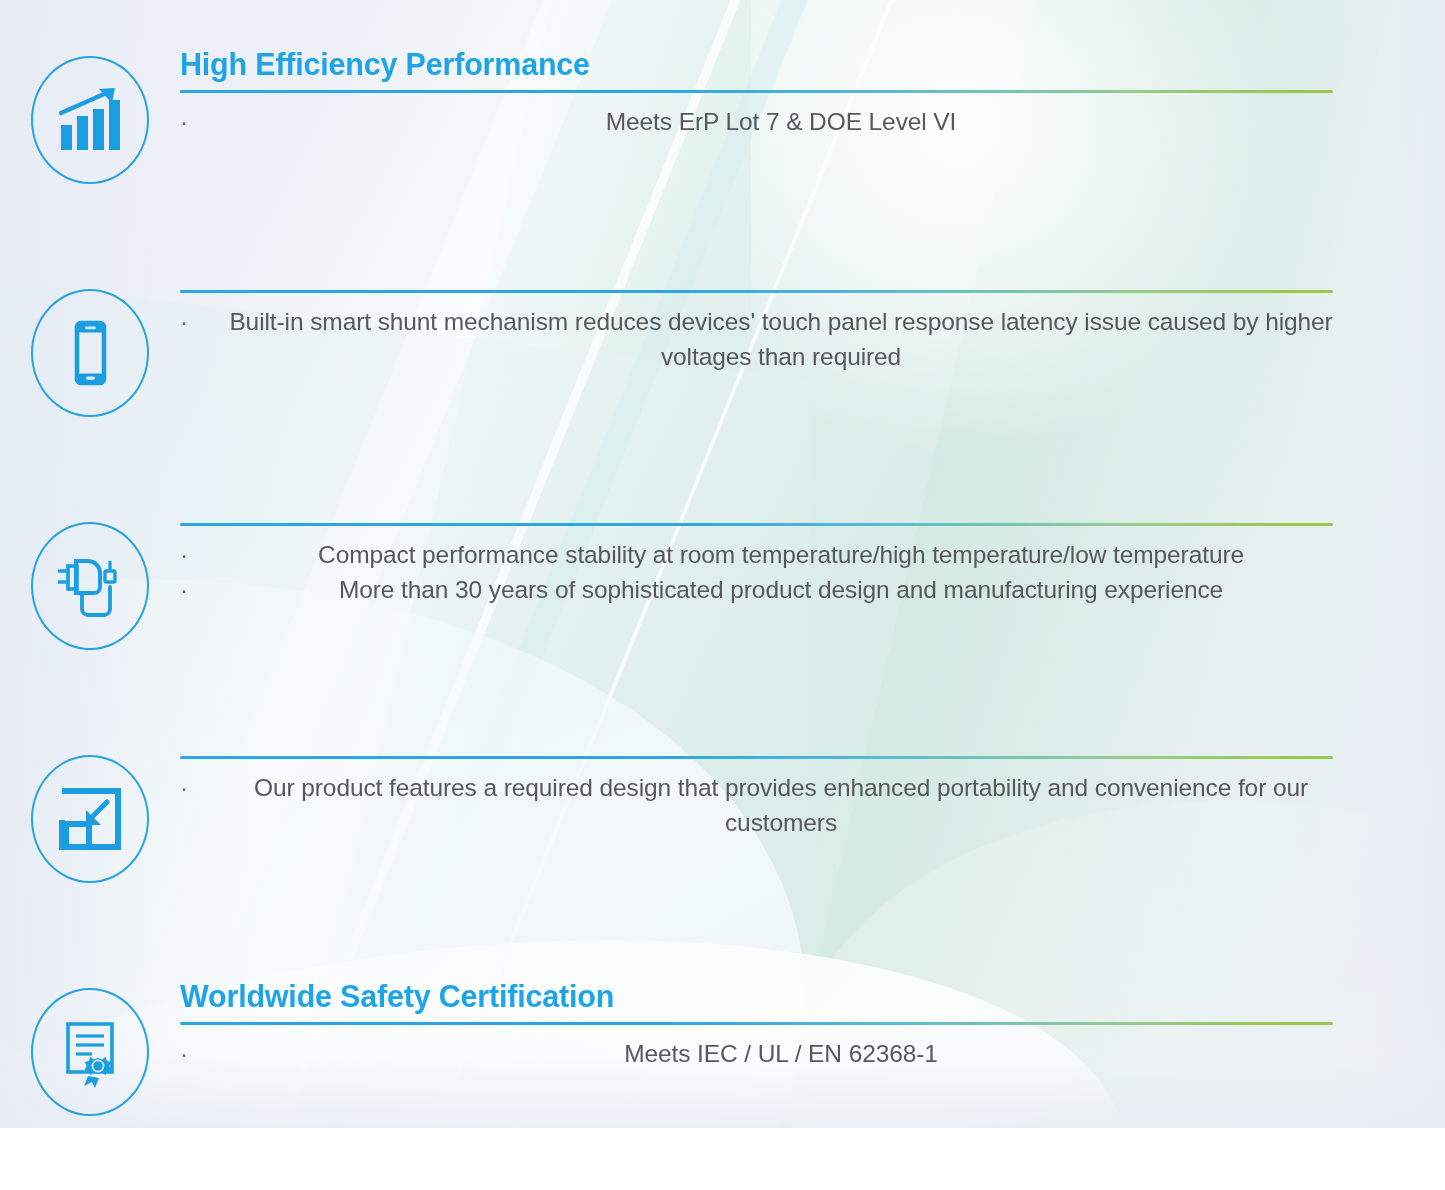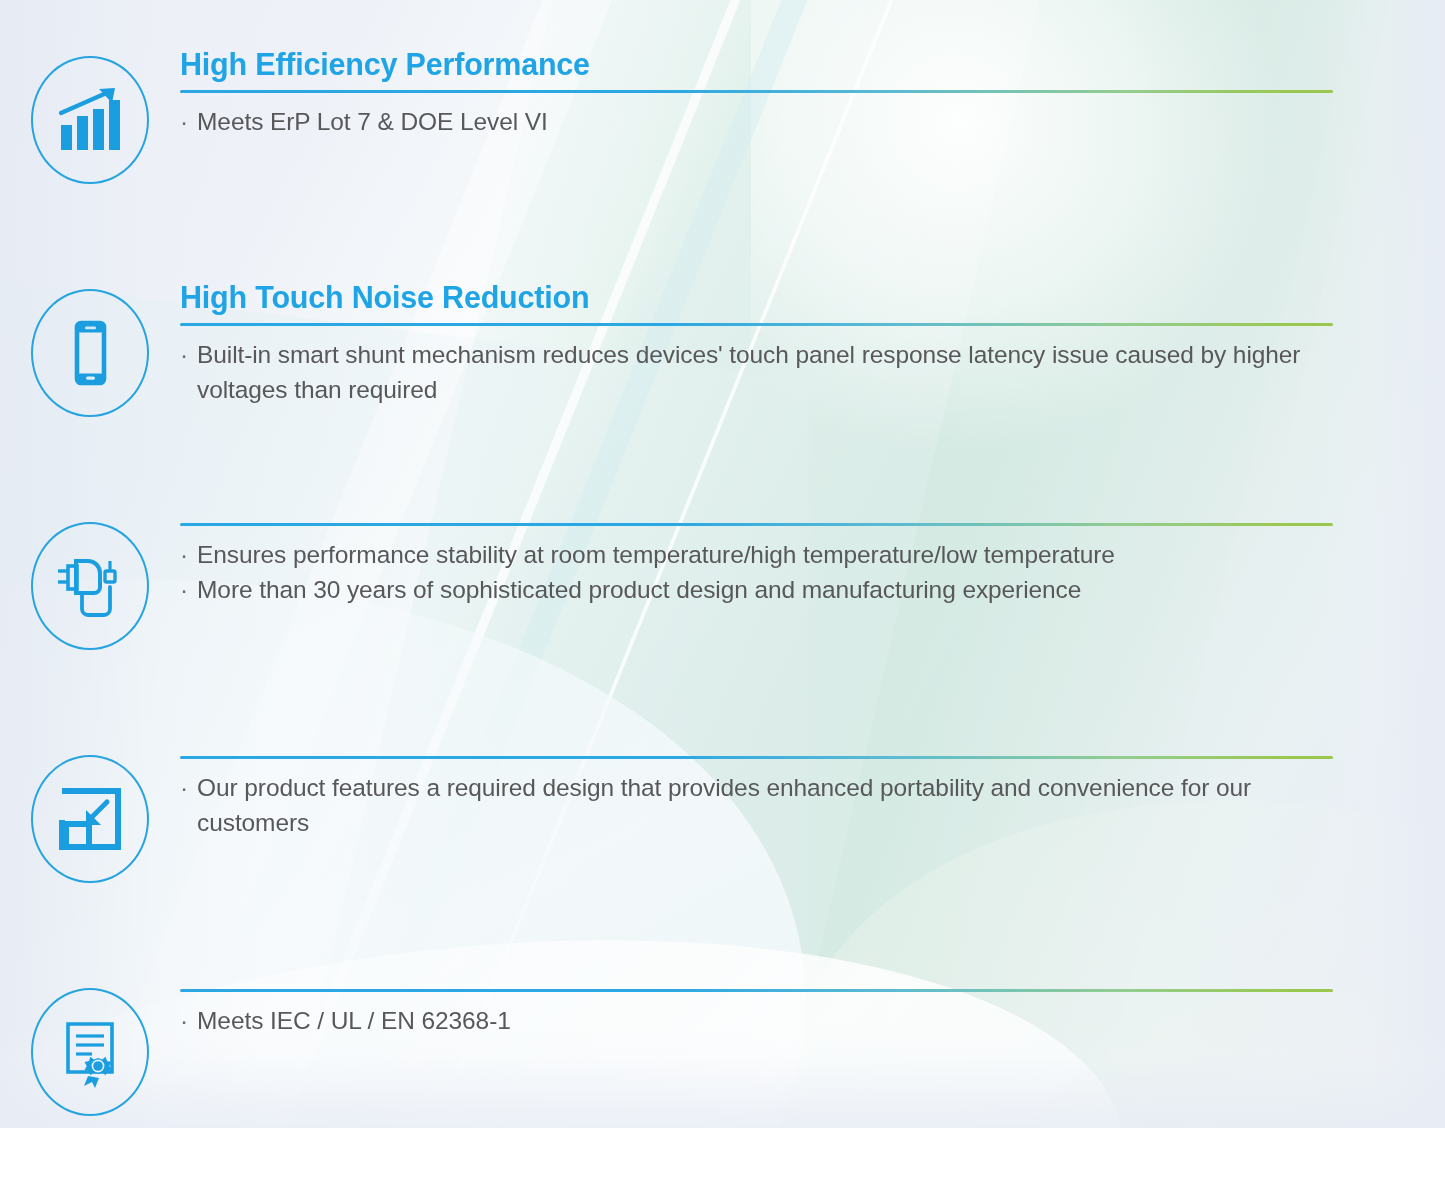--- a/index.html
+++ b/index.html
@@ -193,21 +193,21 @@
     line-height: 1.42;
     letter-spacing: -0.1px;
   }
 
   .bullet .dot {
     flex: 0 0 auto;
     padding-right: 9px;
     color: #6b6b6d;
   }
 
-  .bullet .btext { flex: 1; }
+  .bullet .btext { flex: 1; text-align: center; }
 </style>
 </head>
 <body>
 
 <div class="page">
 
   <div class="bg-base"></div>
   <div class="bg-green-band"></div>
   <div class="bg-green-band2"></div>
   <div class="bg-diag-left"></div>
@@ -258,21 +258,20 @@
             <rect x="24" y="7" width="27" height="60" rx="4" ry="4" fill="none" stroke="#1b9ee0" stroke-width="4.6"></rect>
             <rect x="26.5" y="16" width="22" height="41" fill="#ffffff" opacity="0.0"></rect>
             <rect x="24" y="7" width="27" height="9.5" rx="4" ry="4" fill="#1b9ee0"></rect>
             <rect x="24" y="57.5" width="27" height="9.5" rx="4" ry="4" fill="#1b9ee0"></rect>
             <rect x="32" y="10.6" width="11" height="2.6" rx="1.3" fill="#cfe9f8"></rect>
             <rect x="33" y="60.4" width="9" height="3.4" rx="1.7" fill="#dff0fb"></rect>
           </svg>
         </div>
       </div>
       <div class="feature-body">
-        <div class="feature-title">High Touch Noise Reduction</div>
         <div class="feature-rule"></div>
         <div class="bullets">
           <div class="bullet">
             <span class="dot">·</span>
             <span class="btext">Built-in smart shunt mechanism reduces devices' touch panel response latency issue caused by higher voltages than required</span>
           </div>
         </div>
       </div>
     </div>
 
@@ -288,21 +287,21 @@
             <rect x="54" y="22" width="10" height="11" rx="1.6" fill="none" stroke="#1b9ee0" stroke-width="3.4"></rect>
             <line x1="59" y1="12" x2="59" y2="22" stroke="#1b9ee0" stroke-width="3.2"></line>
           </svg>
         </div>
       </div>
       <div class="feature-body">
         <div class="feature-rule"></div>
         <div class="bullets">
           <div class="bullet">
             <span class="dot">·</span>
-            <span class="btext">Ensures performance stability at room temperature/high temperature/low temperature</span>
+            <span class="btext">Compact performance stability at room temperature/high temperature/low temperature</span>
           </div>
           <div class="bullet">
             <span class="dot">·</span>
             <span class="btext">More than 30 years of sophisticated product  design and manufacturing experience</span>
           </div>
         </div>
       </div>
     </div>
 
     <div class="feature" style="top:747px">
@@ -336,20 +335,21 @@
             <line x1="22" y1="29" x2="50" y2="29" stroke="#1b9ee0" stroke-width="3.2"></line>
             <line x1="22" y1="38" x2="38" y2="38" stroke="#1b9ee0" stroke-width="3.2"></line>
             <path d="M34 60 L30 70 L38 66 L41 72 L45 62 Z" fill="#1b9ee0"></path>
             <path d="M44 42 l4.2 1.6 l3.4 -2.9 l1.5 4.3 l4.4 1.1 l-2.2 3.9 l2.2 3.9 l-4.4 1.1 l-1.5 4.3 l-3.4 -2.9 l-4.2 1.6 l-4.2 -1.6 l-3.4 2.9 l-1.5 -4.3 l-4.4 -1.1 l2.2 -3.9 l-2.2 -3.9 l4.4 -1.1 l1.5 -4.3 l3.4 2.9 Z" fill="#1b9ee0"></path>
             <circle cx="44" cy="50" r="6.4" fill="#e9f2f8"></circle>
             <circle cx="44" cy="50" r="4.8" fill="#1b9ee0"></circle>
           </svg>
         </div>
       </div>
       <div class="feature-body">
+        <div class="feature-title">Worldwide Safety Certification</div>
         <div class="feature-rule"></div>
         <div class="bullets">
           <div class="bullet">
             <span class="dot">·</span>
             <span class="btext">Meets IEC / UL / EN 62368-1</span>
           </div>
         </div>
       </div>
     </div>
 

